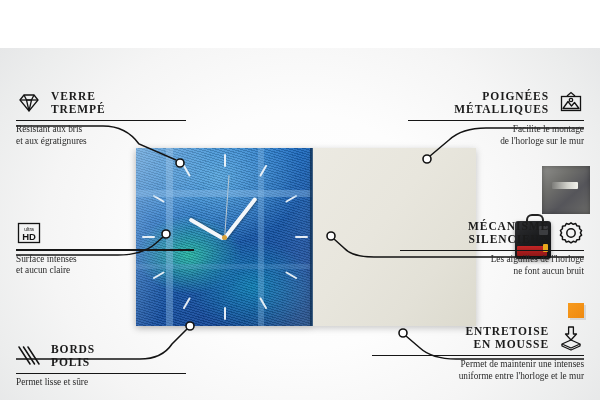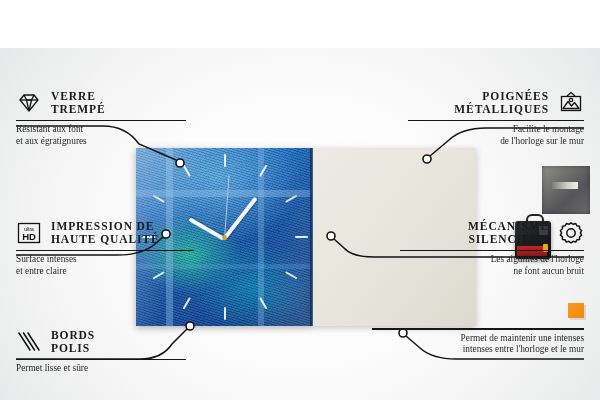--- a/index.html
+++ b/index.html
@@ -162,44 +162,41 @@
               <path d="M10.5 10 H15.5"></path>
         </g>
           </svg>
       </span>
       <span class="title">
         <span>VERRE</span><br><span>TREMPÉ</span>
       </span>
     </div>
     <div class="rule"></div>
     <div class="desc">
-      <span>Résistant aux font</span><br><span>et aux égratignures</span>
+      <span>Résistant aux bris</span><br><span>et aux égratignures</span>
     </div>
   </div>
 
   <div class="callout left" style="left:16px;top:172px;width:178px;">
     <div class="head">
       <span class="ico">
         <svg width="26" height="26" viewBox="0 0 26 26">
           <rect x="2.5" y="3.5" width="21" height="19" fill="none" stroke="#131313" stroke-width="1.3"></rect>
           <text x="13" y="11" font-family="Liberation Sans, sans-serif" font-size="5" text-anchor="middle" fill="#131313">ultra</text>
           <text x="13" y="20" font-family="Liberation Sans, sans-serif" font-size="9.5" font-weight="bold" text-anchor="middle" fill="#131313">HD</text>
         </svg>
       </span>
-      <span class="title">
-        <span>IMPRESSION DE</span><br><span>HAUTE QUALITÉ</span>
-      </span>
-    </div>
-    <div class="rule"></div>
-    <div class="desc">
-      <span>Surface intenses</span><br><span>et entre claire</span>
-    </div>
-  </div>
-
-  <div class="callout left" style="left:16px;top:281px;width:170px;">
+    </div>
+    <div class="rule"></div>
+    <div class="desc">
+      <span>Surface intenses</span><br><span>et aucun claire</span>
+    </div>
+  </div>
+
+  <div class="callout left" style="left:16px;top:295px;width:170px;">
     <div class="head">
       <span class="ico">
         <svg width="26" height="26" viewBox="0 0 26 26">
             <g stroke="#131313" stroke-width="1.5" stroke-linecap="round">
           <path d="M3 4 L14 21"></path>
               <path d="M7.5 4 L18.5 21"></path>
               <path d="M12 4 L23 21"></path>
         </g>
           </svg>
       </span>
@@ -249,19 +246,33 @@
           </svg>
       </span>
     </div>
     <div class="rule"></div>
     <div class="desc">
       <span>Facilite le montage</span><br><span>de l'horloge sur le mur</span>
     </div>
   </div>
 
   <div class="callout right" style="left:372px;top:277px;width:212px;">
-    <div class="rule"></div>
-    <div class="desc">
-      <span>Permet de maintenir une intenses</span><br><span>intenses entre l'horloge et le mur</span>
+    <div class="head">
+      <span class="title">
+        <span>ENTRETOISE</span><br><span>EN MOUSSE</span>
+      </span>
+      <span class="ico">
+        <svg width="26" height="26" viewBox="0 0 26 26">
+            <g fill="none" stroke="#131313" stroke-width="1.3" stroke-linejoin="round">
+          <path d="M10.6 2 h4.8 v7 h3.1 L13 15 L7.5 9 h3.1 Z"></path>
+          <path d="M13 15 L22 19 L13 23 L4 19 Z"></path>
+          <path d="M4 19 v2 L13 25 L22 21 v-2"></path>
+        </g>
+          </svg>
+      </span>
+    </div>
+    <div class="rule"></div>
+    <div class="desc">
+      <span>Permet de maintenir une intenses</span><br><span>uniforme entre l'horloge et le mur</span>
     </div>
   </div>
 
 </div>
 
 </body></html>

